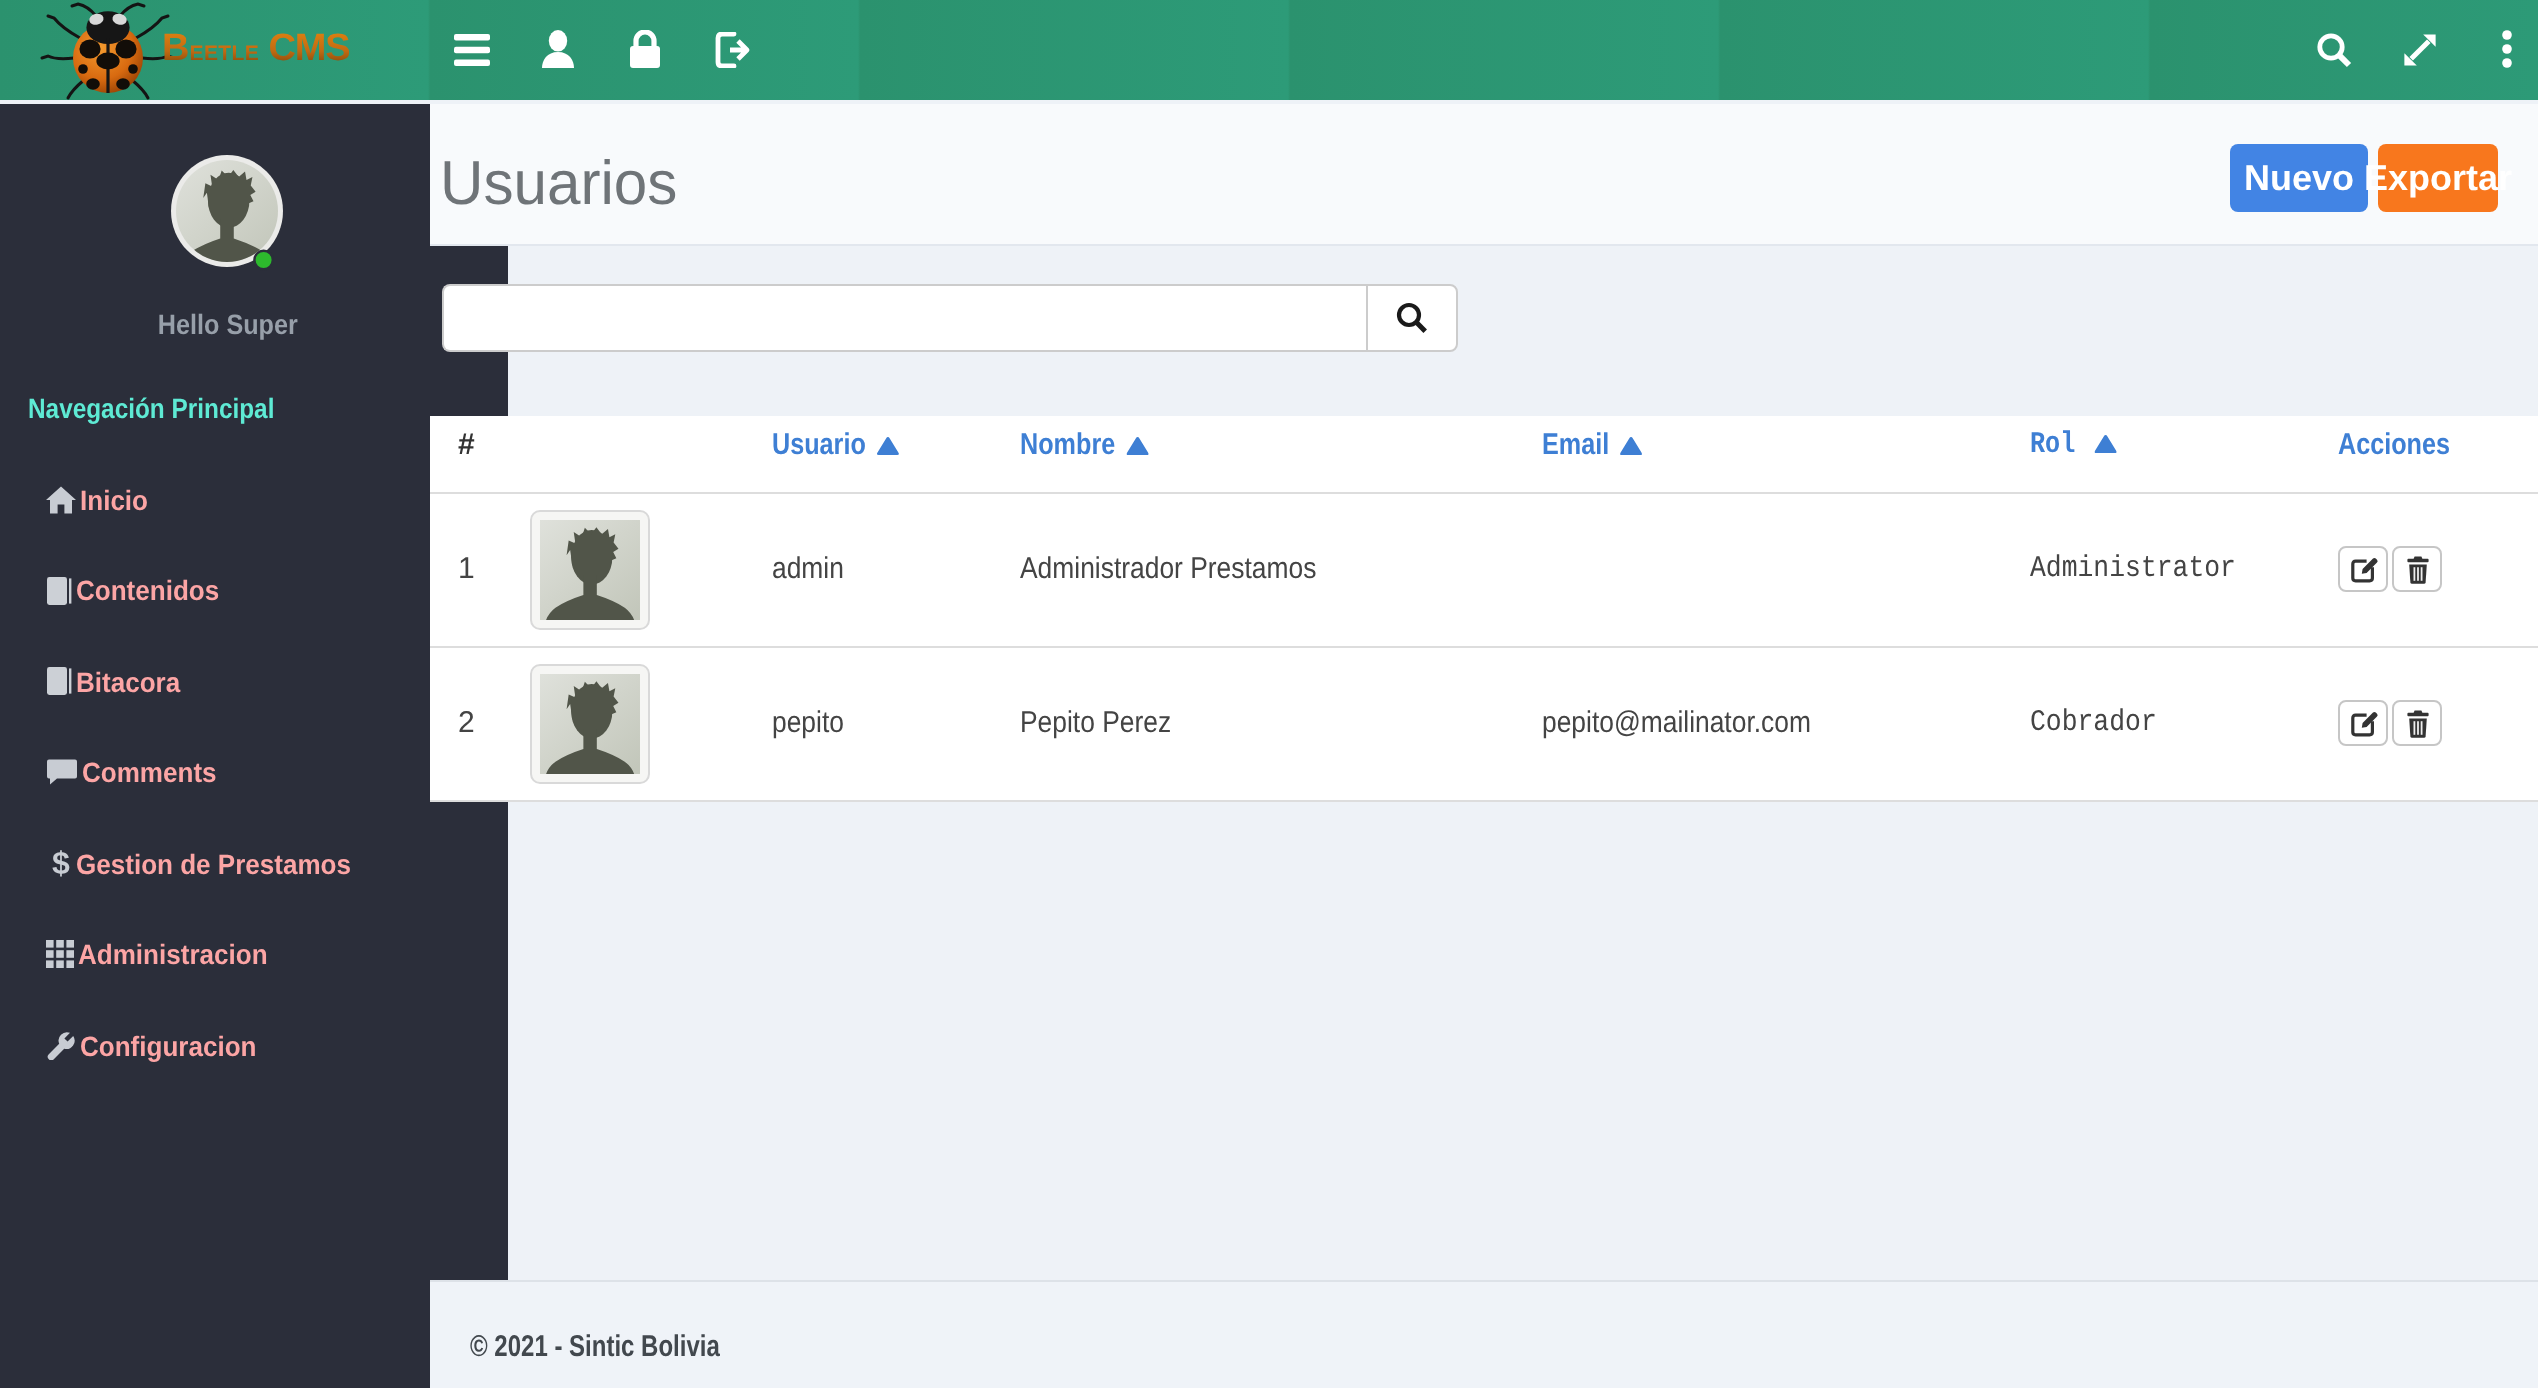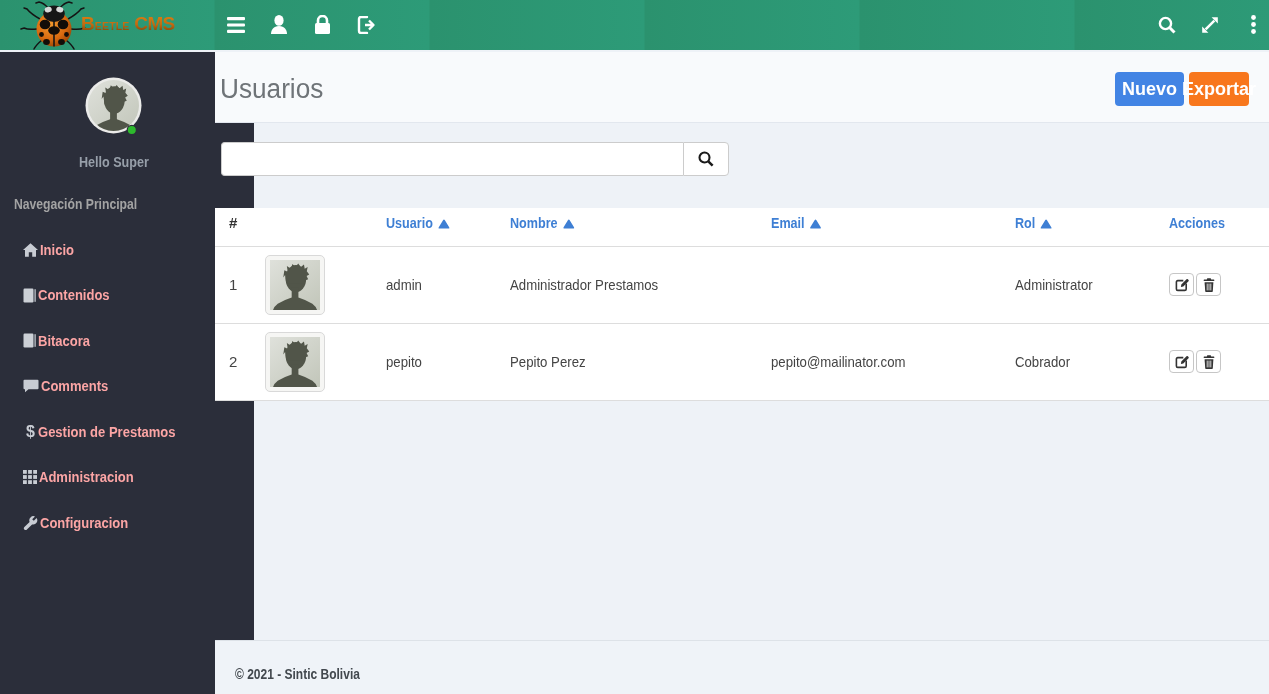--- a/index.html
+++ b/index.html
@@ -14,51 +14,51 @@
 .logo { position:absolute; left:0; top:0; width:215px; height:52px; }
 .nav-ic { position:absolute; top:0; height:49px; display:flex; align-items:center; justify-content:center; }
 
 
 .sidebar {
   position:absolute; left:0; top:52px; width:254px; height:642px;
   background:#2b2e3a;
 }
 .avatar-wrap { position:absolute; left:85px; top:25px; width:57px; height:57px; }
 .hello { position:absolute; left:6px; top:102px; width:215px; text-align:center; color:#979fa9; font-size:14px; font-weight:bold; }
-.navlabel { position:absolute; left:14px; top:144px; color:#a3a3a3; font-size:14px; font-weight:bold; }
+.navlabel { position:absolute; left:14px; top:144px; color:#5eead4; font-size:14px; font-weight:bold; }
 .menu { position:absolute; left:0; top:175px; width:215px; }
 .menu-item { height:45.5px; display:flex; align-items:center; color:#fca5a5; font-size:14px; font-weight:bold; padding-left:23px; }
 .menu-item svg { margin-right:2px; flex:none; }
 
 
 .page-header {
   position:absolute; left:215px; top:52px; width:1054px; height:71px;
   background:#f8fafc; border-bottom:1px solid #e2e7ee;
 }
-.page-header h1 { position:absolute; left:5px; top:22px; font-size:27px; font-weight:400; color:#6f7478; letter-spacing:0; }
+.page-header h1 { position:absolute; left:5px; top:22px; font-size:31px; font-weight:400; color:#6f7478; letter-spacing:0; }
 .btn { position:absolute; top:20px; height:34px; border-radius:4px; color:#fff; font-size:18px; font-weight:bold; display:flex; align-items:center; justify-content:center; }
 .btn-nuevo { left:900px; width:69px; background:#4284e4; }
 .btn-exportar { left:974px; width:60px; background:#f8771d; }
 
 .search-row { position:absolute; left:221px; top:142px; height:34px; display:flex; }
 .search-input { width:462px; height:34px; background:#fff; border:1px solid #ccc; border-right:none; border-radius:4px 0 0 4px; }
 .search-btn { width:46px; height:34px; background:#fff; border:1px solid #ccc; border-radius:0 4px 4px 0; display:flex; align-items:center; justify-content:center; }
 
 
 .tablewrap { position:absolute; left:215px; top:208px; width:1054px; background:#fff; }
 table { border-collapse:collapse; table-layout:fixed; width:1054px; font-size:15px; color:#444; }
 th { text-align:left; font-weight:bold; color:#3e7fd4; height:38px; padding-bottom:8px; vertical-align:middle; border-bottom:1px solid #ddd; }
 th.hash { color:#333; }
 td { height:77px; vertical-align:middle; border-bottom:1px solid #ddd; }
 .c1 { width:50px; padding-left:14px; }
 .c2 { width:121px; }
 .c3 { width:124px; }
 .c4 { width:261px;margin-top:41px; }
 .c5 { width:244px; }
-.c6 { width:154px; }
+.c6 { width:154px;font-family:Liberation Mono, monospace; }
 .c7 { width:100px; }
 .thumb { width:60px; height:60px; background:#f6f6f4; border:1px solid #d9d9d9; border-radius:5px; padding:4px; }
 .thumb .ph { width:50px; height:50px; display:block; }
 .abtn { display:inline-flex; width:25px; height:23px; border:1px solid #c6c6c6; border-radius:4px; background:#fff; align-items:center; justify-content:center; margin-right:2px; }
 .csvg { vertical-align:-1px; margin-left:2px; }
 
 .sx { display:inline-block; transform:scaleX(0.93); transform-origin:0 50%; white-space:nowrap; }
 .sxc { display:inline-block; transform:scaleX(0.8); transform-origin:50% 50%; white-space:nowrap; }
 .sx84 { display:inline-block; transform:scaleX(0.84); transform-origin:0 50%; white-space:nowrap; }
 .sx88 { display:inline-block; transform:scaleX(0.88); transform-origin:0 50%; white-space:nowrap; }

